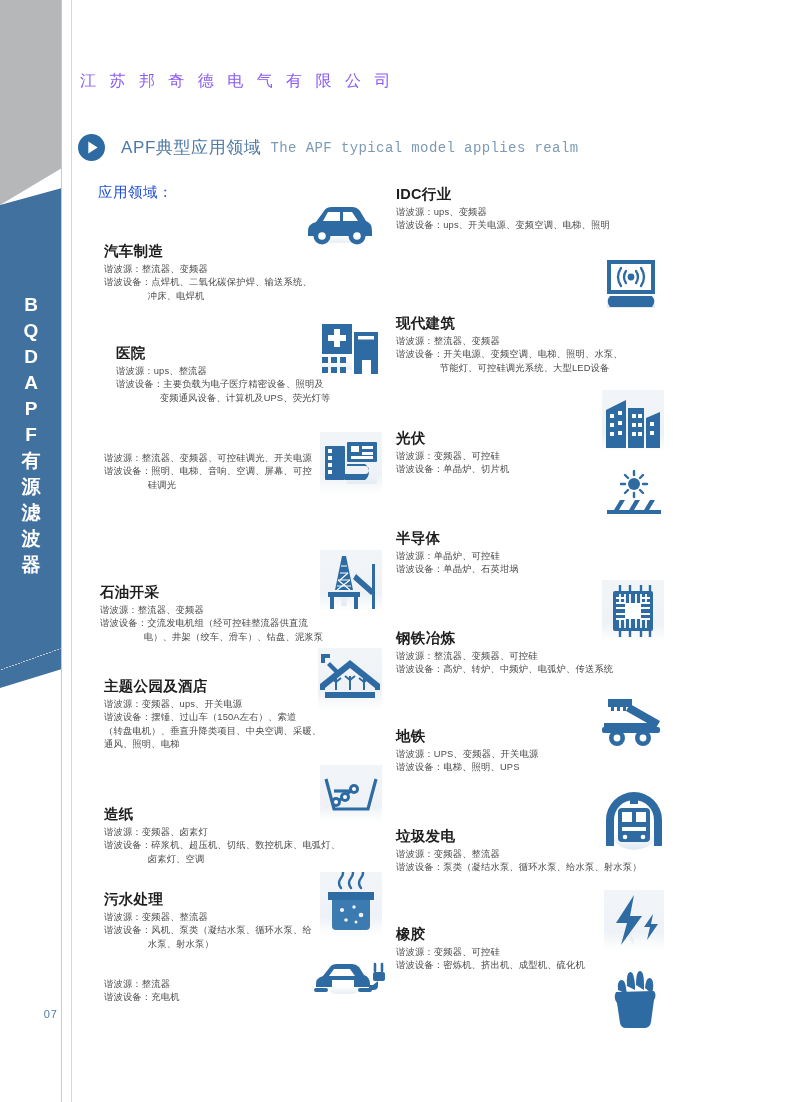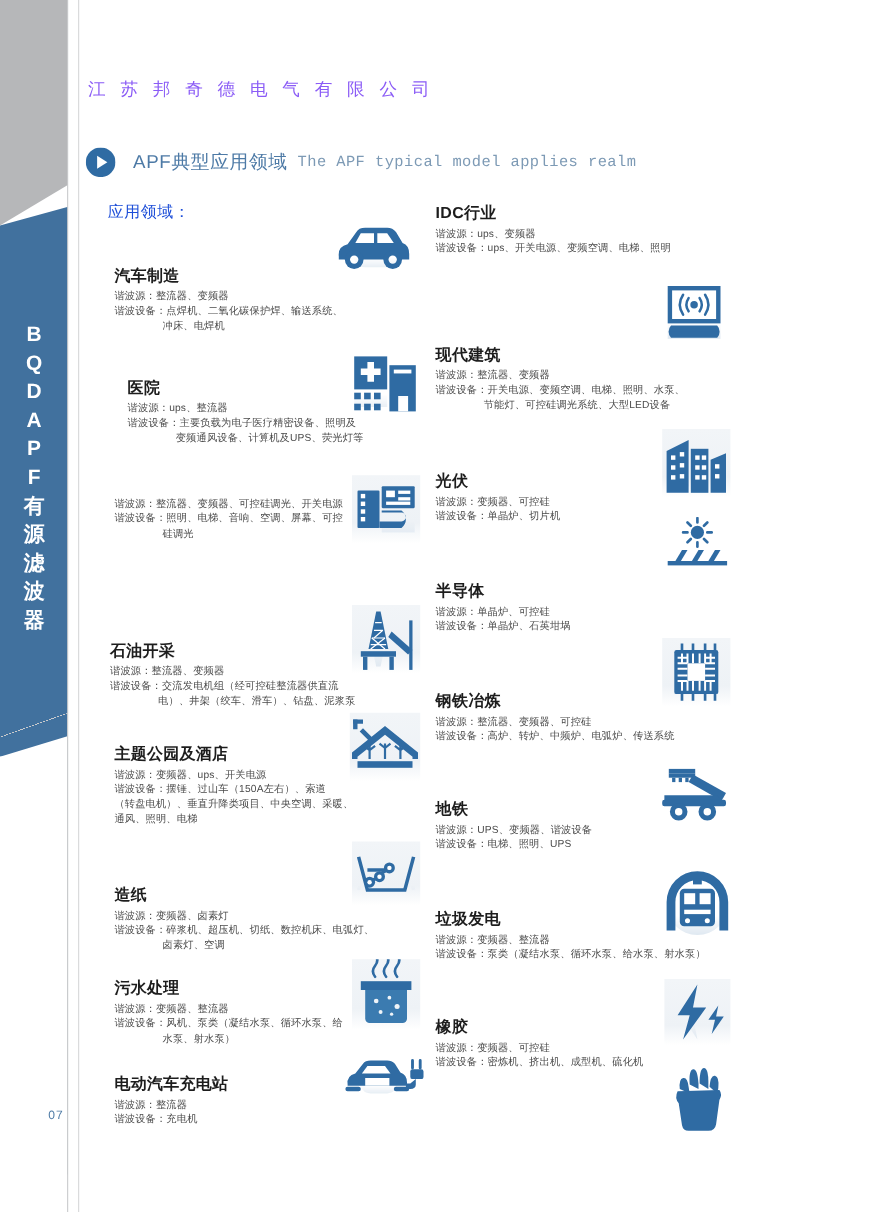--- a/index.html
+++ b/index.html
@@ -181,21 +181,20 @@
   </div>
 
   <div class="entry" style="left:104px;top:891px;width:228px;">
     <div class="e-title">污水处理</div>
     <div class="e-line">谐波源：变频器、整流器</div>
     <div class="e-line">谐波设备：风机、泵类（凝结水泵、循环水泵、给</div>
     <div class="e-line">                水泵、射水泵）</div>
   </div>
 
   <div class="entry" style="left:104px;top:978px;width:228px;">
-    <div class="e-title">电动汽车充电站</div>
     <div class="e-line">谐波源：整流器</div>
     <div class="e-line">谐波设备：充电机</div>
   </div>
 
   <div class="entry" style="left:396px;top:186px;width:280px;">
     <div class="e-title">IDC行业</div>
     <div class="e-line">谐波源：ups、变频器</div>
     <div class="e-line">谐波设备：ups、开关电源、变频空调、电梯、照明</div>
   </div>
 
@@ -219,21 +218,21 @@
   </div>
 
   <div class="entry" style="left:396px;top:630px;width:285px;">
     <div class="e-title">钢铁冶炼</div>
     <div class="e-line">谐波源：整流器、变频器、可控硅</div>
     <div class="e-line">谐波设备：高炉、转炉、中频炉、电弧炉、传送系统</div>
   </div>
 
   <div class="entry" style="left:396px;top:728px;width:260px;">
     <div class="e-title">地铁</div>
-    <div class="e-line">谐波源：UPS、变频器、谐波设备</div>
+    <div class="e-line">谐波源：UPS、变频器、开关电源</div>
     <div class="e-line">谐波设备：电梯、照明、UPS</div>
   </div>
 
   <div class="entry" style="left:396px;top:828px;width:290px;">
     <div class="e-title">垃圾发电</div>
     <div class="e-line">谐波源：变频器、整流器</div>
     <div class="e-line">谐波设备：泵类（凝结水泵、循环水泵、给水泵、射水泵）</div>
   </div>
 
   <div class="entry" style="left:396px;top:926px;width:270px;">

